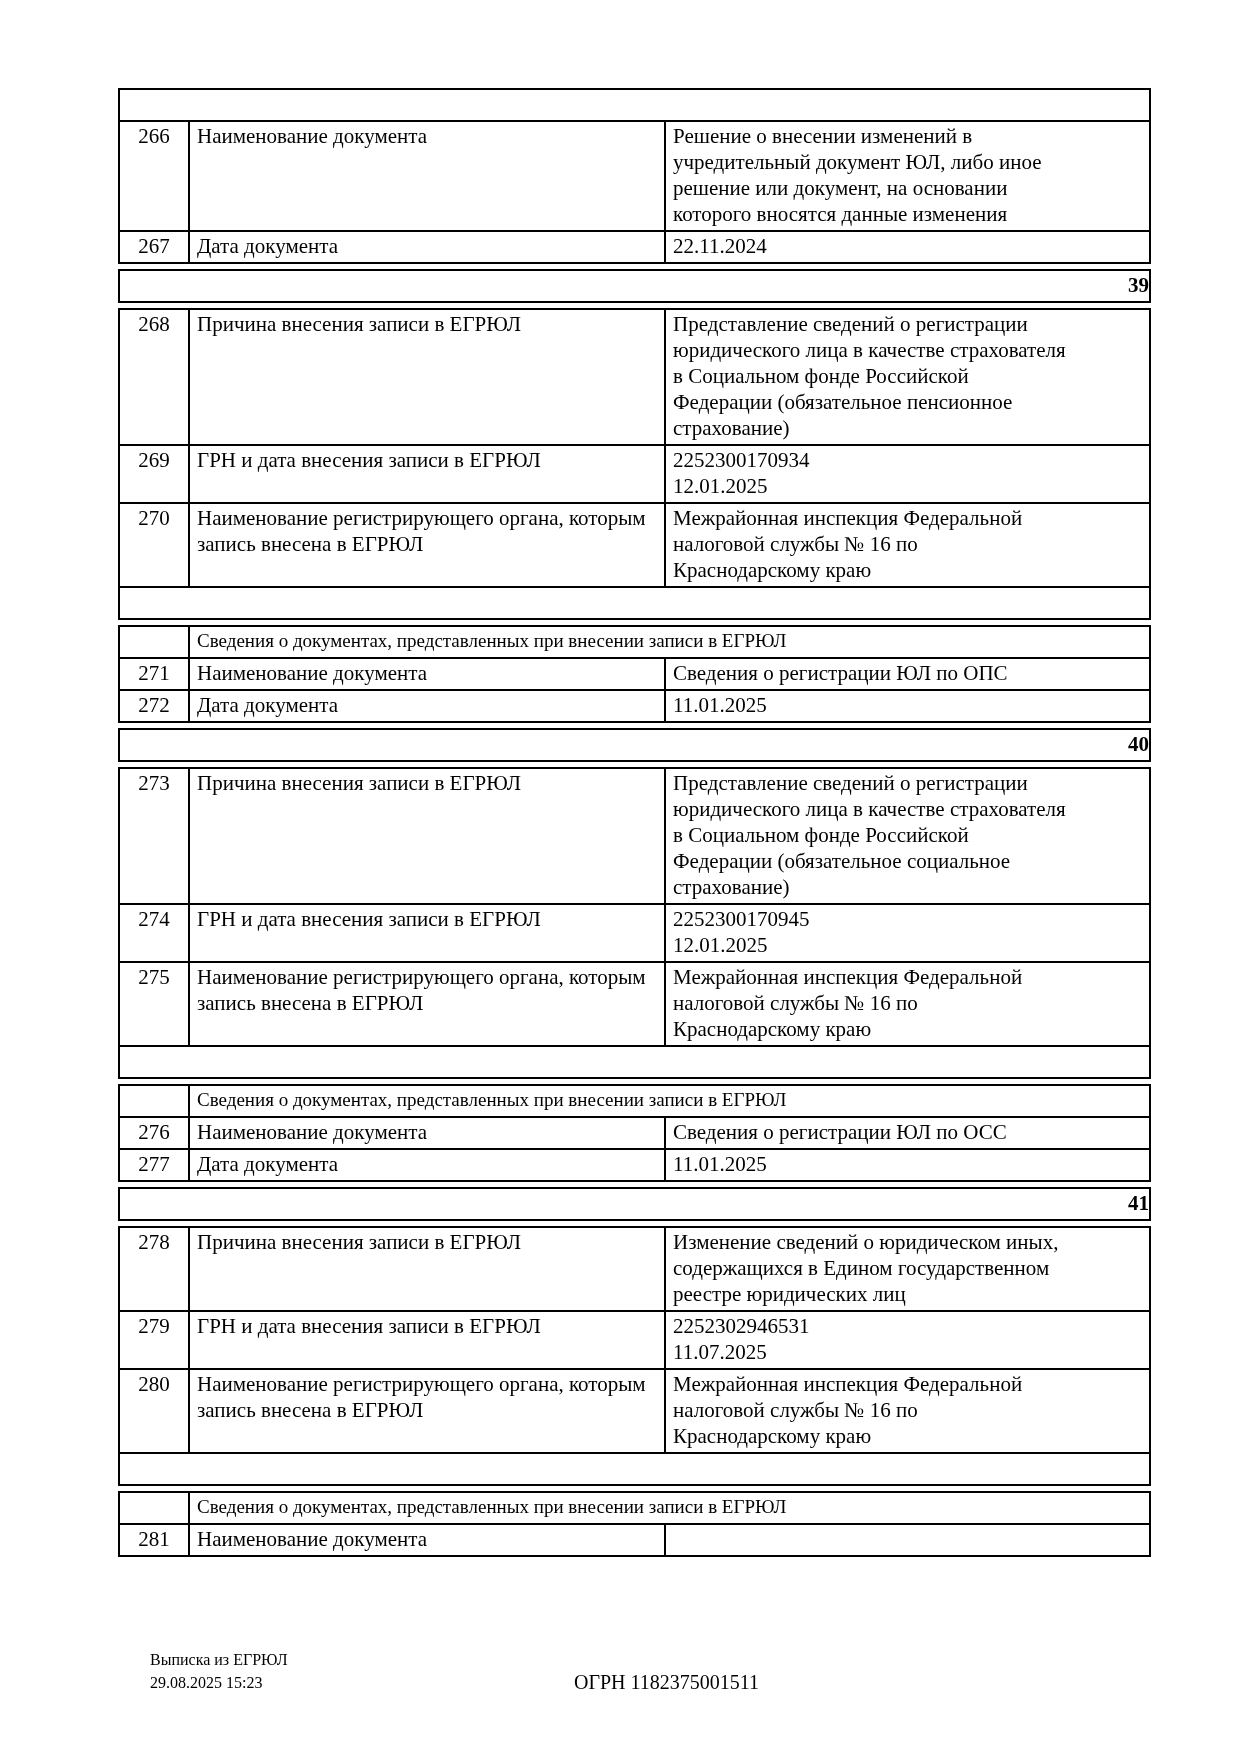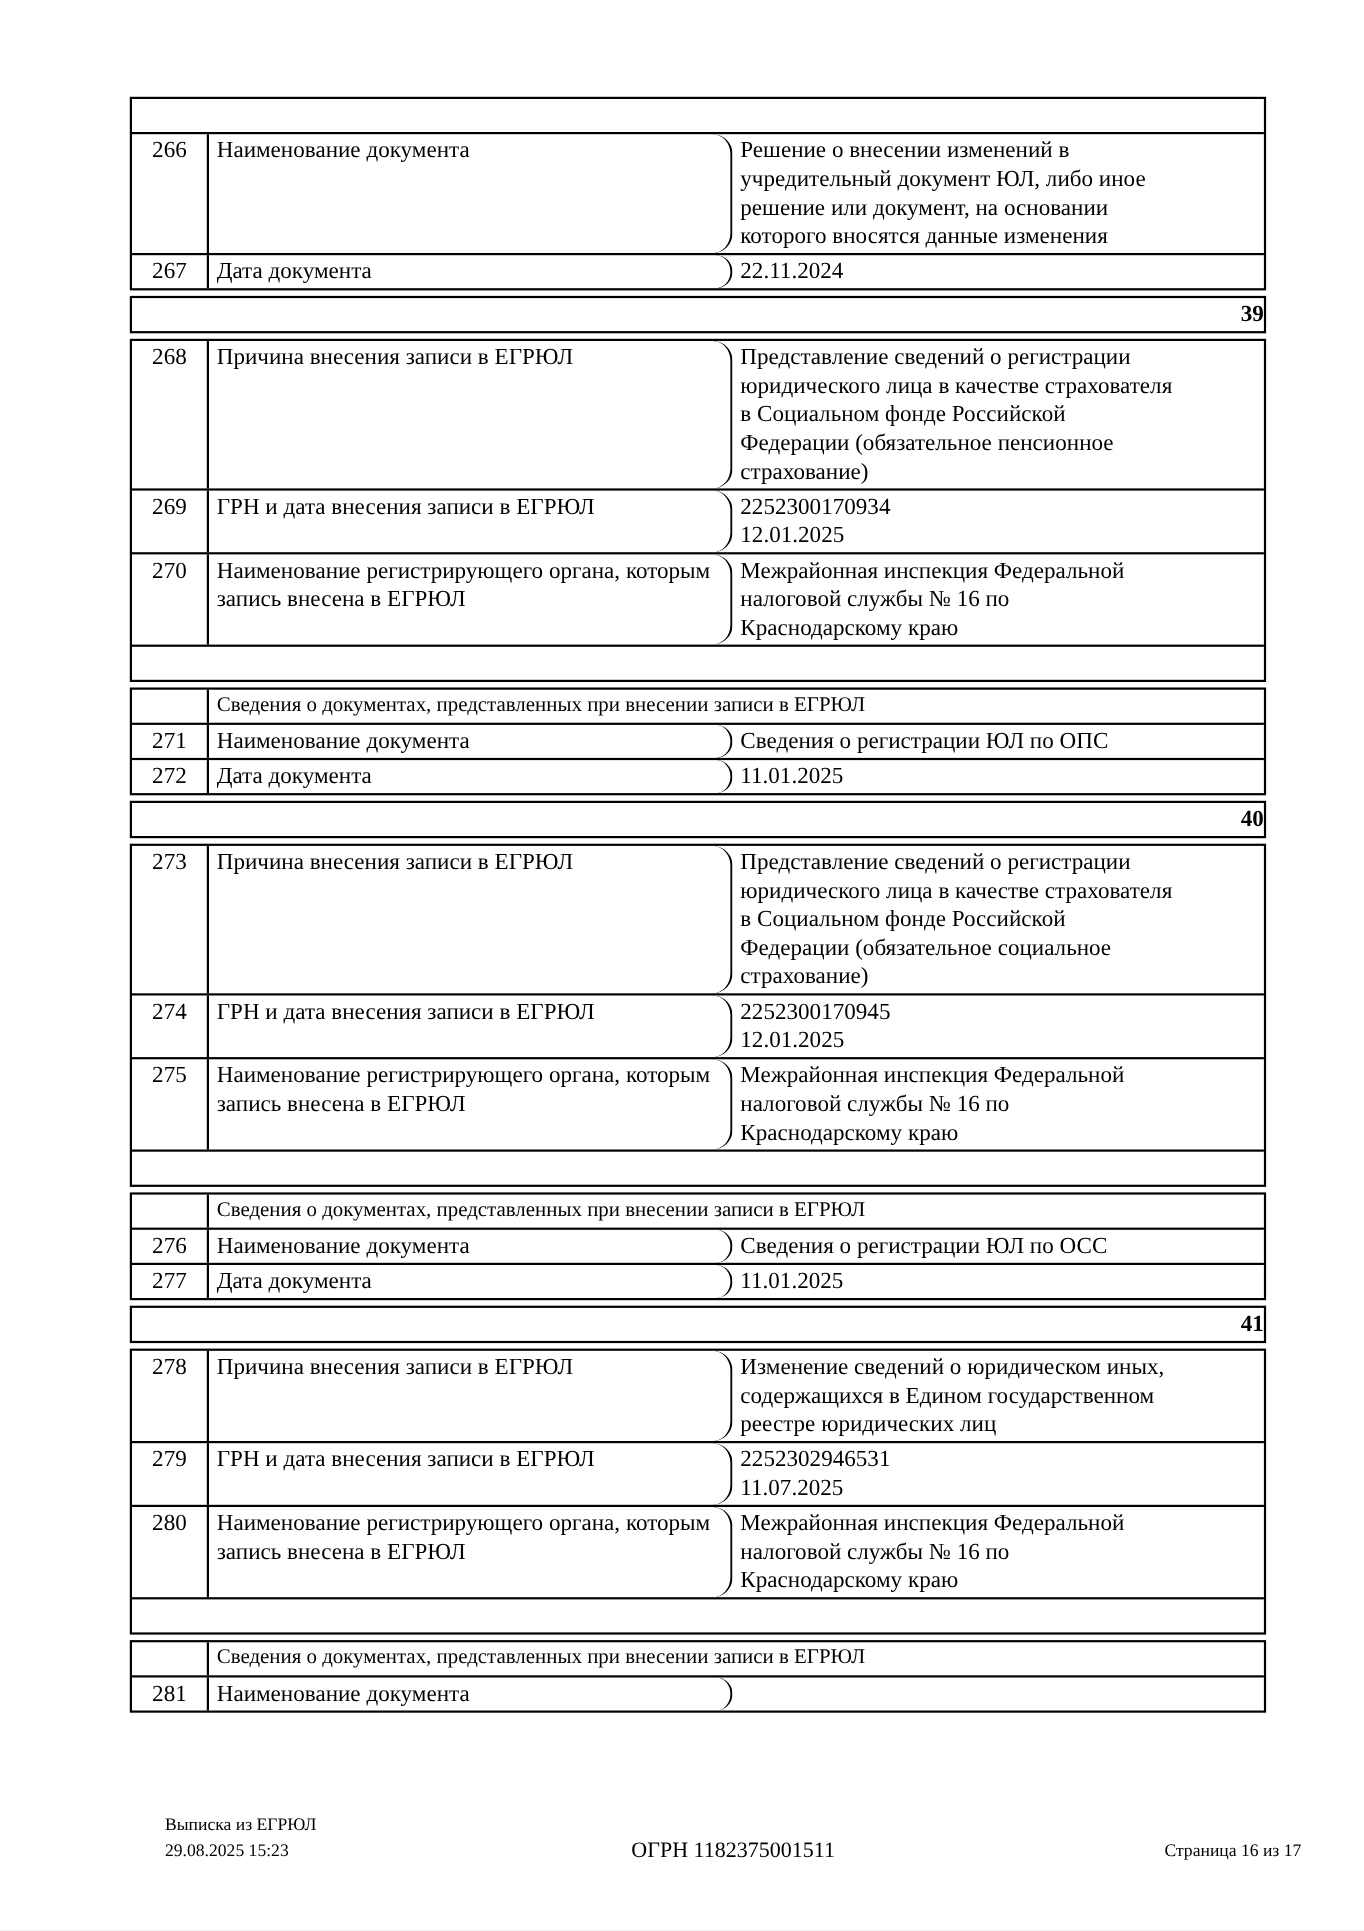--- a/index.html
+++ b/index.html
@@ -8,21 +8,21 @@
     position:relative; width:1240px; height:1755px; background:#ffffff;
     font-family:"Liberation Serif","DejaVu Serif",serif; color:#000;
     overflow:hidden; margin:0 auto;
   }
   .sheet { position:absolute; left:118px; top:88px; width:1033px; }
   .block { border:2px solid #000; margin-bottom:5px; background:#fff; }
   .block > div + div { border-top:2px solid #000; }
   .row { display:grid; grid-template-columns:70px 476px 1fr; }
   .cell { font-size:21px; line-height:26px; padding:1px 6px 3px 7px; }
   .cell.num { text-align:center; padding:1px 2px 3px 2px; border-right:2px solid #000; }
-  .cell.label { border-right:2px solid #000;border-radius:18px; }
+  .cell.label { border-right:2px solid #000; }
   .cell.value { white-space:pre-line; }
   .empty-row { height:30px; }
   .spacer-row { height:32px; }
   .section-row { text-align:right; font-weight:700; font-size:21px; line-height:26px; padding:1px 0 3px; }
   .docs-header { display:grid; grid-template-columns:70px 1fr; }
   .docs-header .num-empty { border-right:2px solid #000; }
   .docs-header .hdr-text { font-size:19px; line-height:26px; padding:1px 6px 3px 7px; }
   .footer { position:absolute; left:102px; top:1648px; width:1033px;margin-left:48px; }
   .footer-grid { display:grid; grid-template-columns:1fr auto 1fr; align-items:end; }
   .footer .f-left { font-size:16px; line-height:23px; }
@@ -187,16 +187,15 @@
 
   </div>
 
   <div class="footer">
     <div class="footer-grid">
       <div class="f-left">
         <div>Выписка из ЕГРЮЛ</div>
         <div>29.08.2025 15:23</div>
       </div>
       <div class="f-center">ОГРН 1182375001511</div>
-      <div class="f-right">Страница 16 из 17</div>
     </div>
   </div>
 </div>
 
 </body></html>

